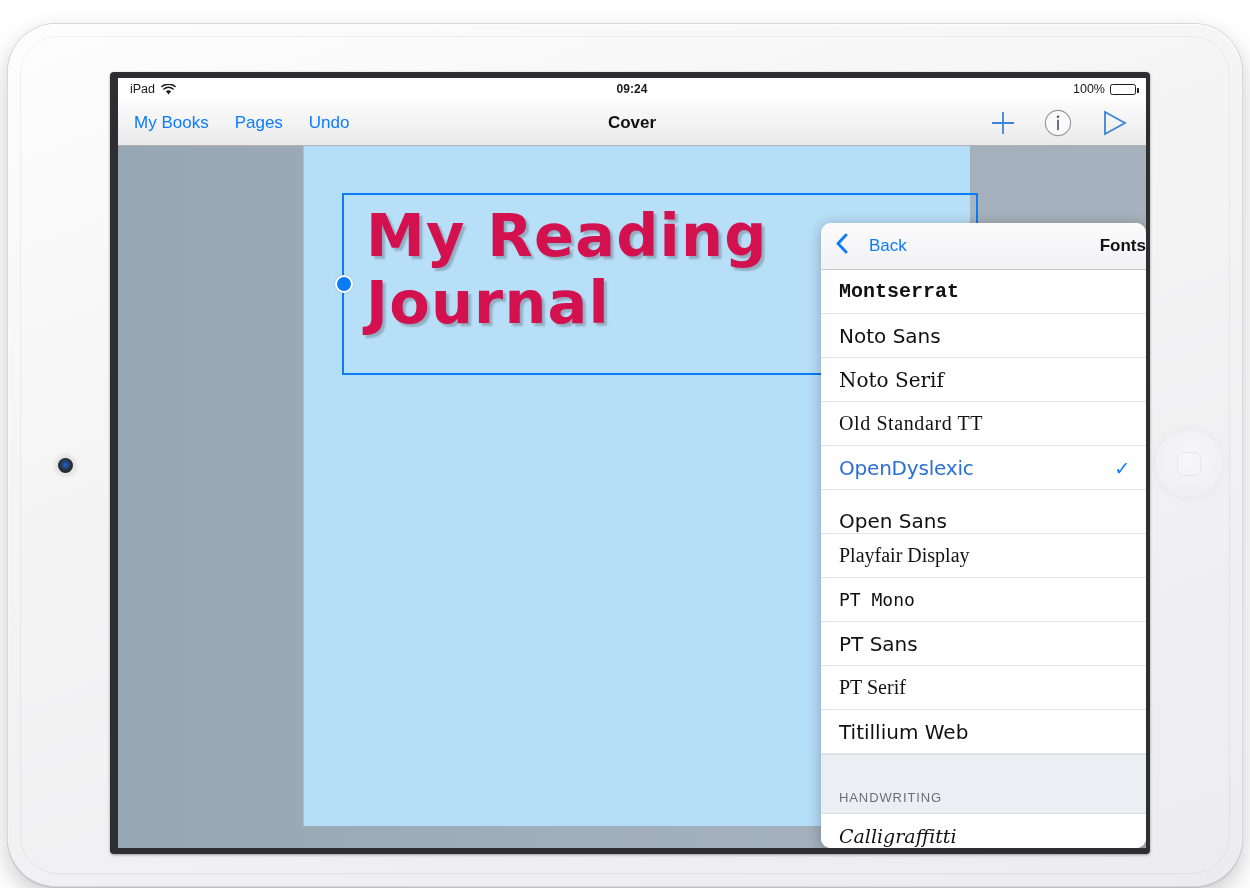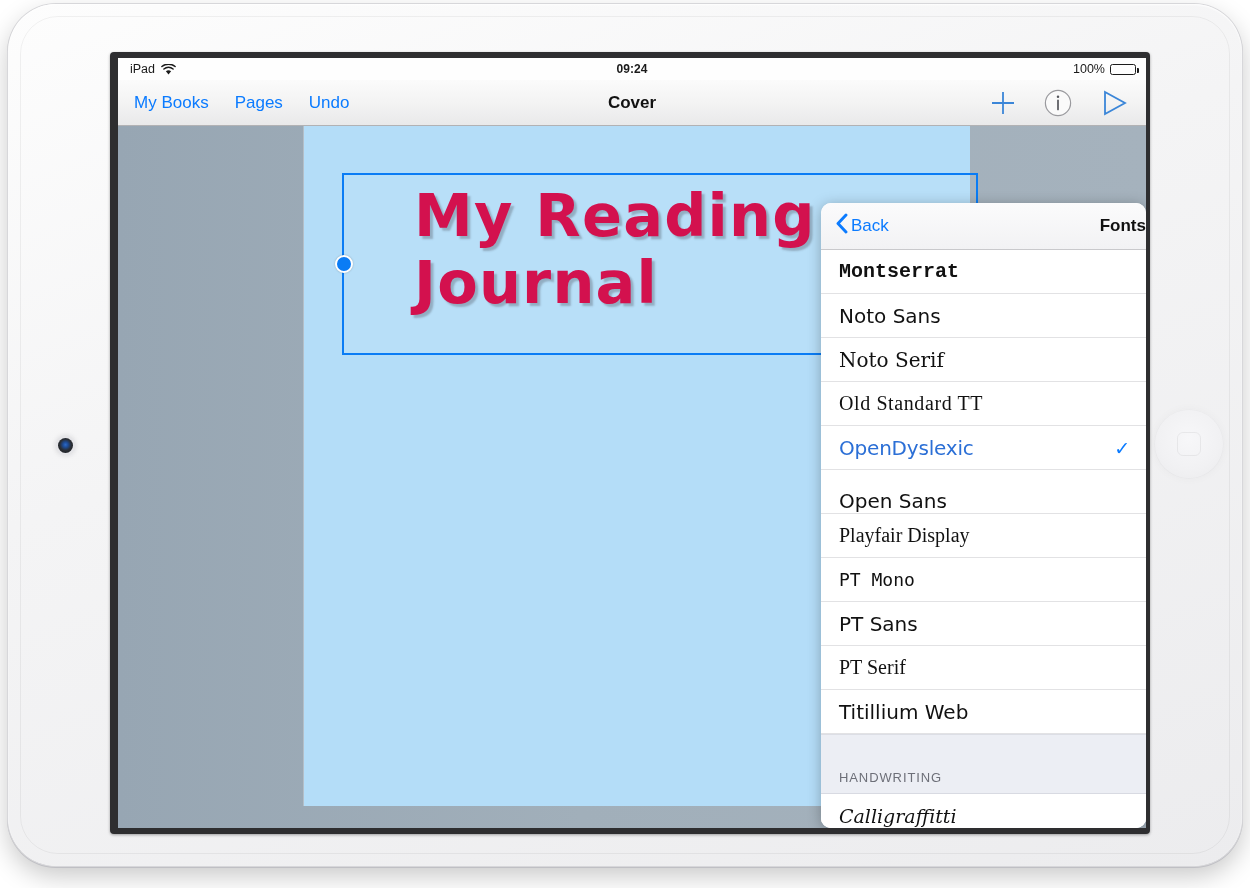--- a/index.html
+++ b/index.html
@@ -9,21 +9,21 @@
     height: 888px;
     background: #ffffff;
     font-family: "Liberation Sans", sans-serif;
     overflow: hidden;
   }
 
   
   #device-frame {
     position: absolute;
     left: 8px;
-    top: 4px;
+    top: 24px;
     width: 1234px;
     height: 862px;
     border-radius: 48px;
     background: linear-gradient(160deg,#fdfdfd 0%,#f4f4f5 40%,#ececee 100%);
     box-shadow:
        0 0 0 1px #d7d7da,
        0 1px 0 1px #bfbfc4,
        0 10px 26px rgba(0,0,0,0.22),
        inset 0 1px 2px rgba(255,255,255,0.9);
   }
@@ -189,21 +189,20 @@
     left: 22px; top: 8px;
     width: 600px;
     color: #d3114e;
     font-family: "DejaVu Sans", sans-serif;
     font-weight: bold;
     font-size: 59px;
     line-height: 1.13;
     letter-spacing: 1.2px;
     text-shadow: 3px 3px 2px rgba(60,60,70,0.30);
     white-space: pre-wrap;
-    margin-left: 48px;
   }
 
   
   #fonts-popover {
     position: absolute;
     left: 703px; top: 77px;
     width: 325px;
     height: 625px;
     background: #ffffff;
     border-radius: 10px;
@@ -213,21 +212,21 @@
   #popover-header {
     position: relative;
     height: 47px;
     background: linear-gradient(to bottom,#fbfbfc 0%,#f2f2f4 100%);
     border-bottom: 1px solid #c9c9cc;
     display: flex;
     align-items: center;
     padding: 0 14px;
   }
   #back-button {
-    display: flex; align-items: center; gap: 3px;
+    display: flex; align-items: center; gap: 21px;
     color: #0b7bff; font-size: 17px; cursor: pointer;
     position: relative; z-index: 2;
   }
   #popover-title {
     position: absolute;
     left: 0; right: 0;
     text-align: right;
     font-size: 17px; font-weight: bold; color: #111;
     pointer-events: none;
   }

